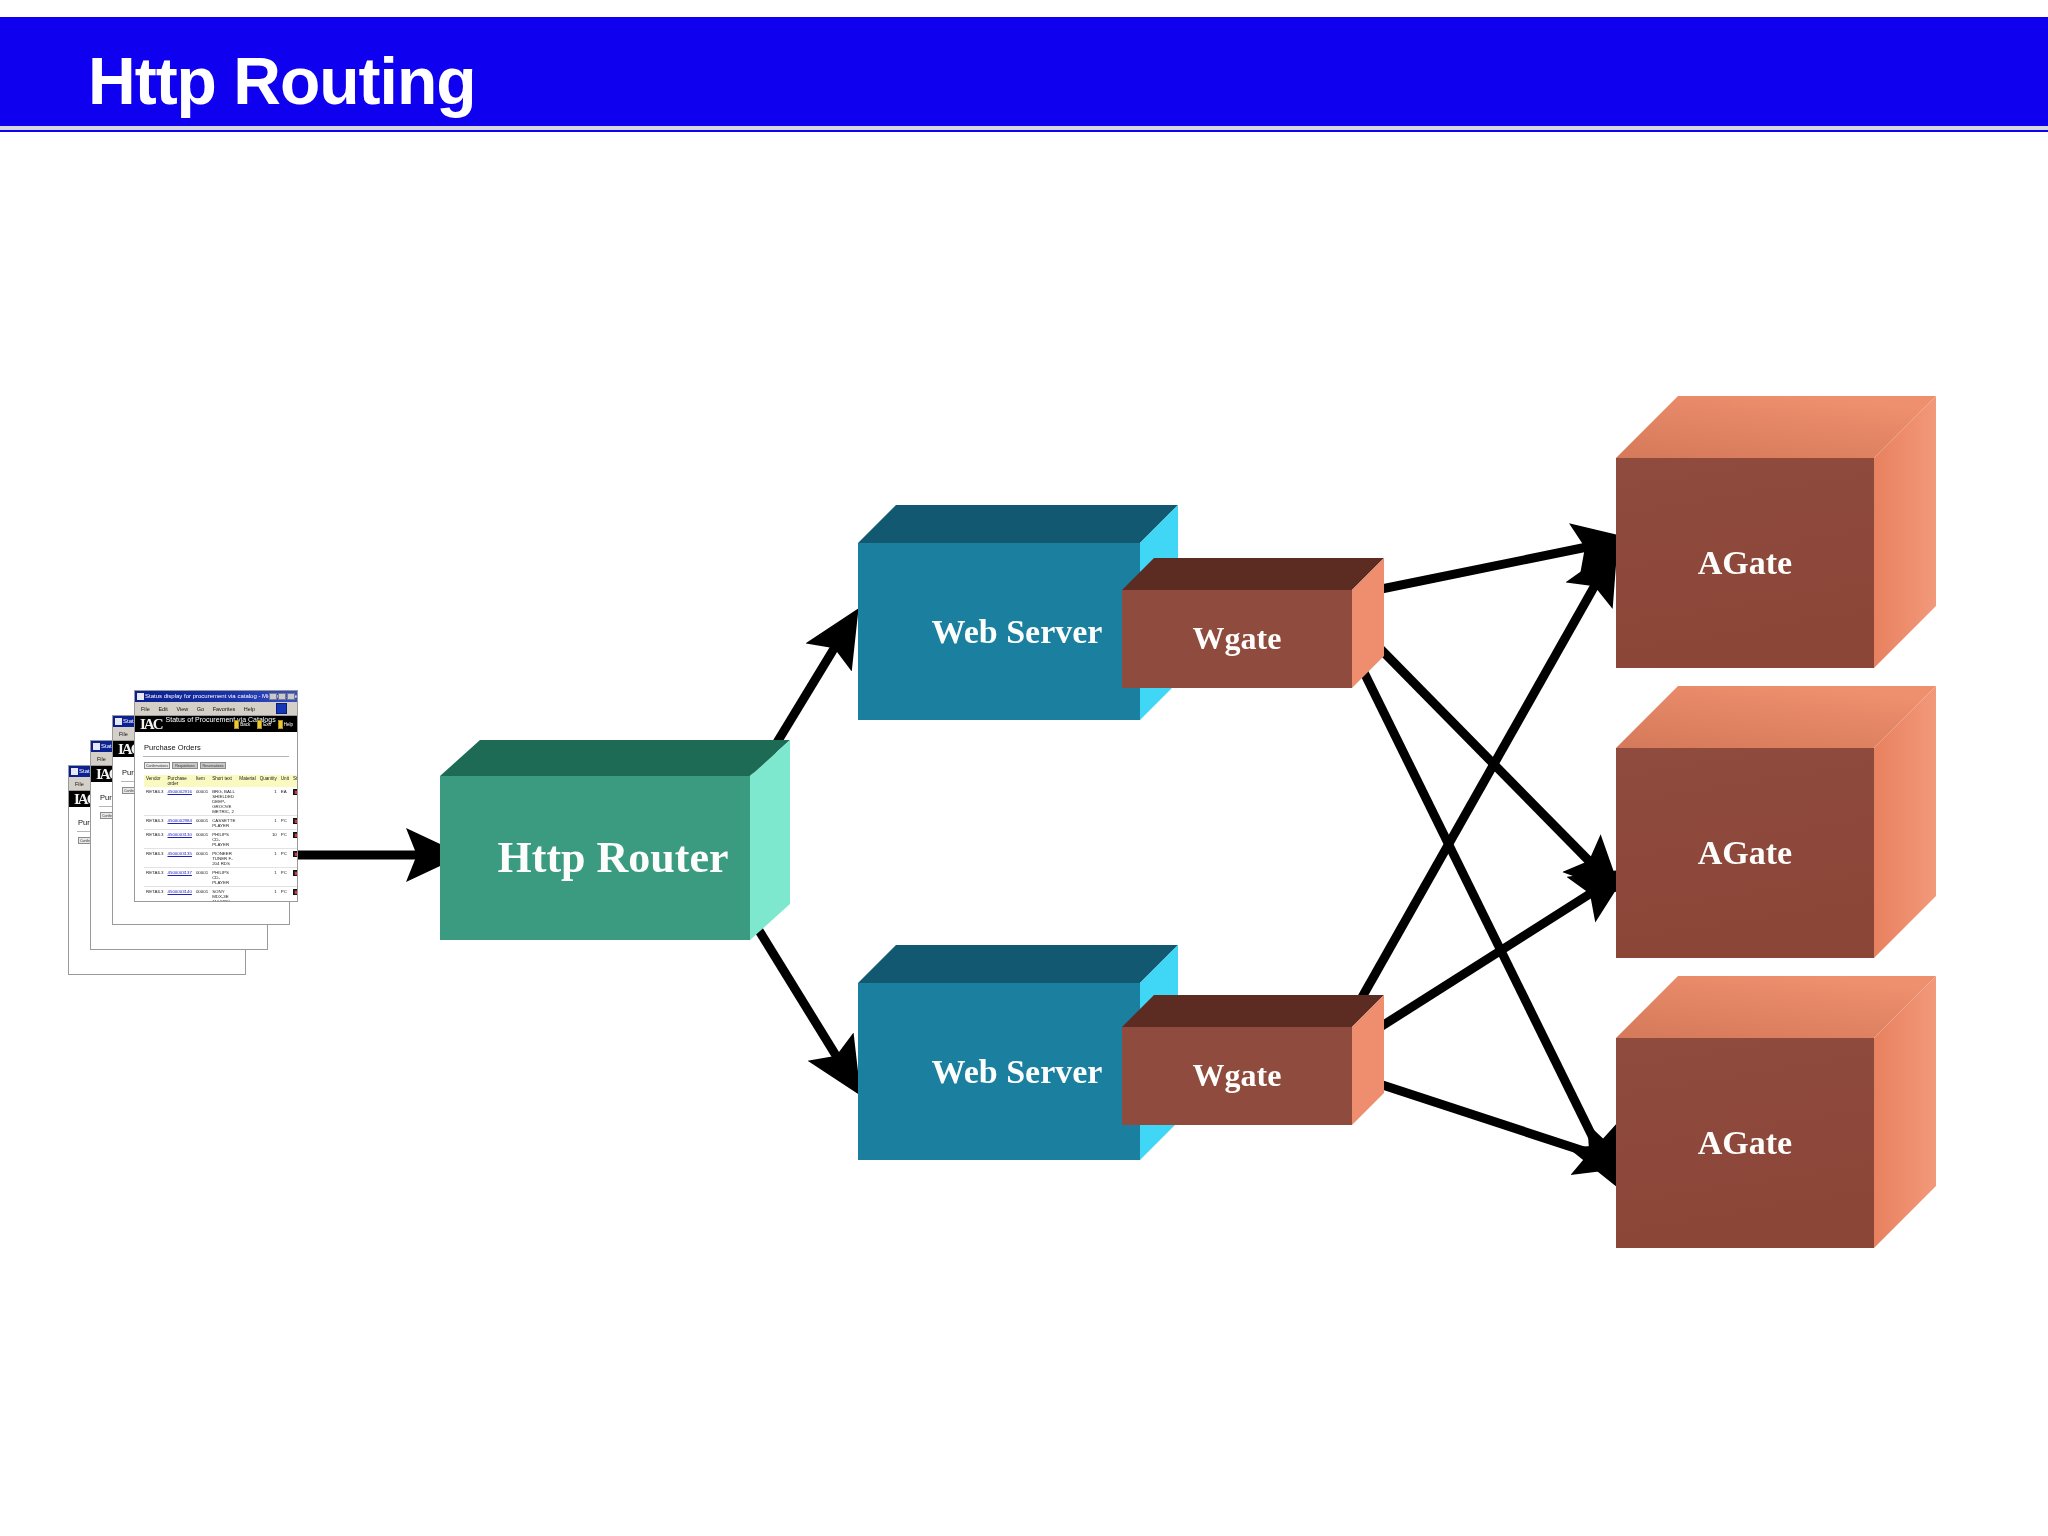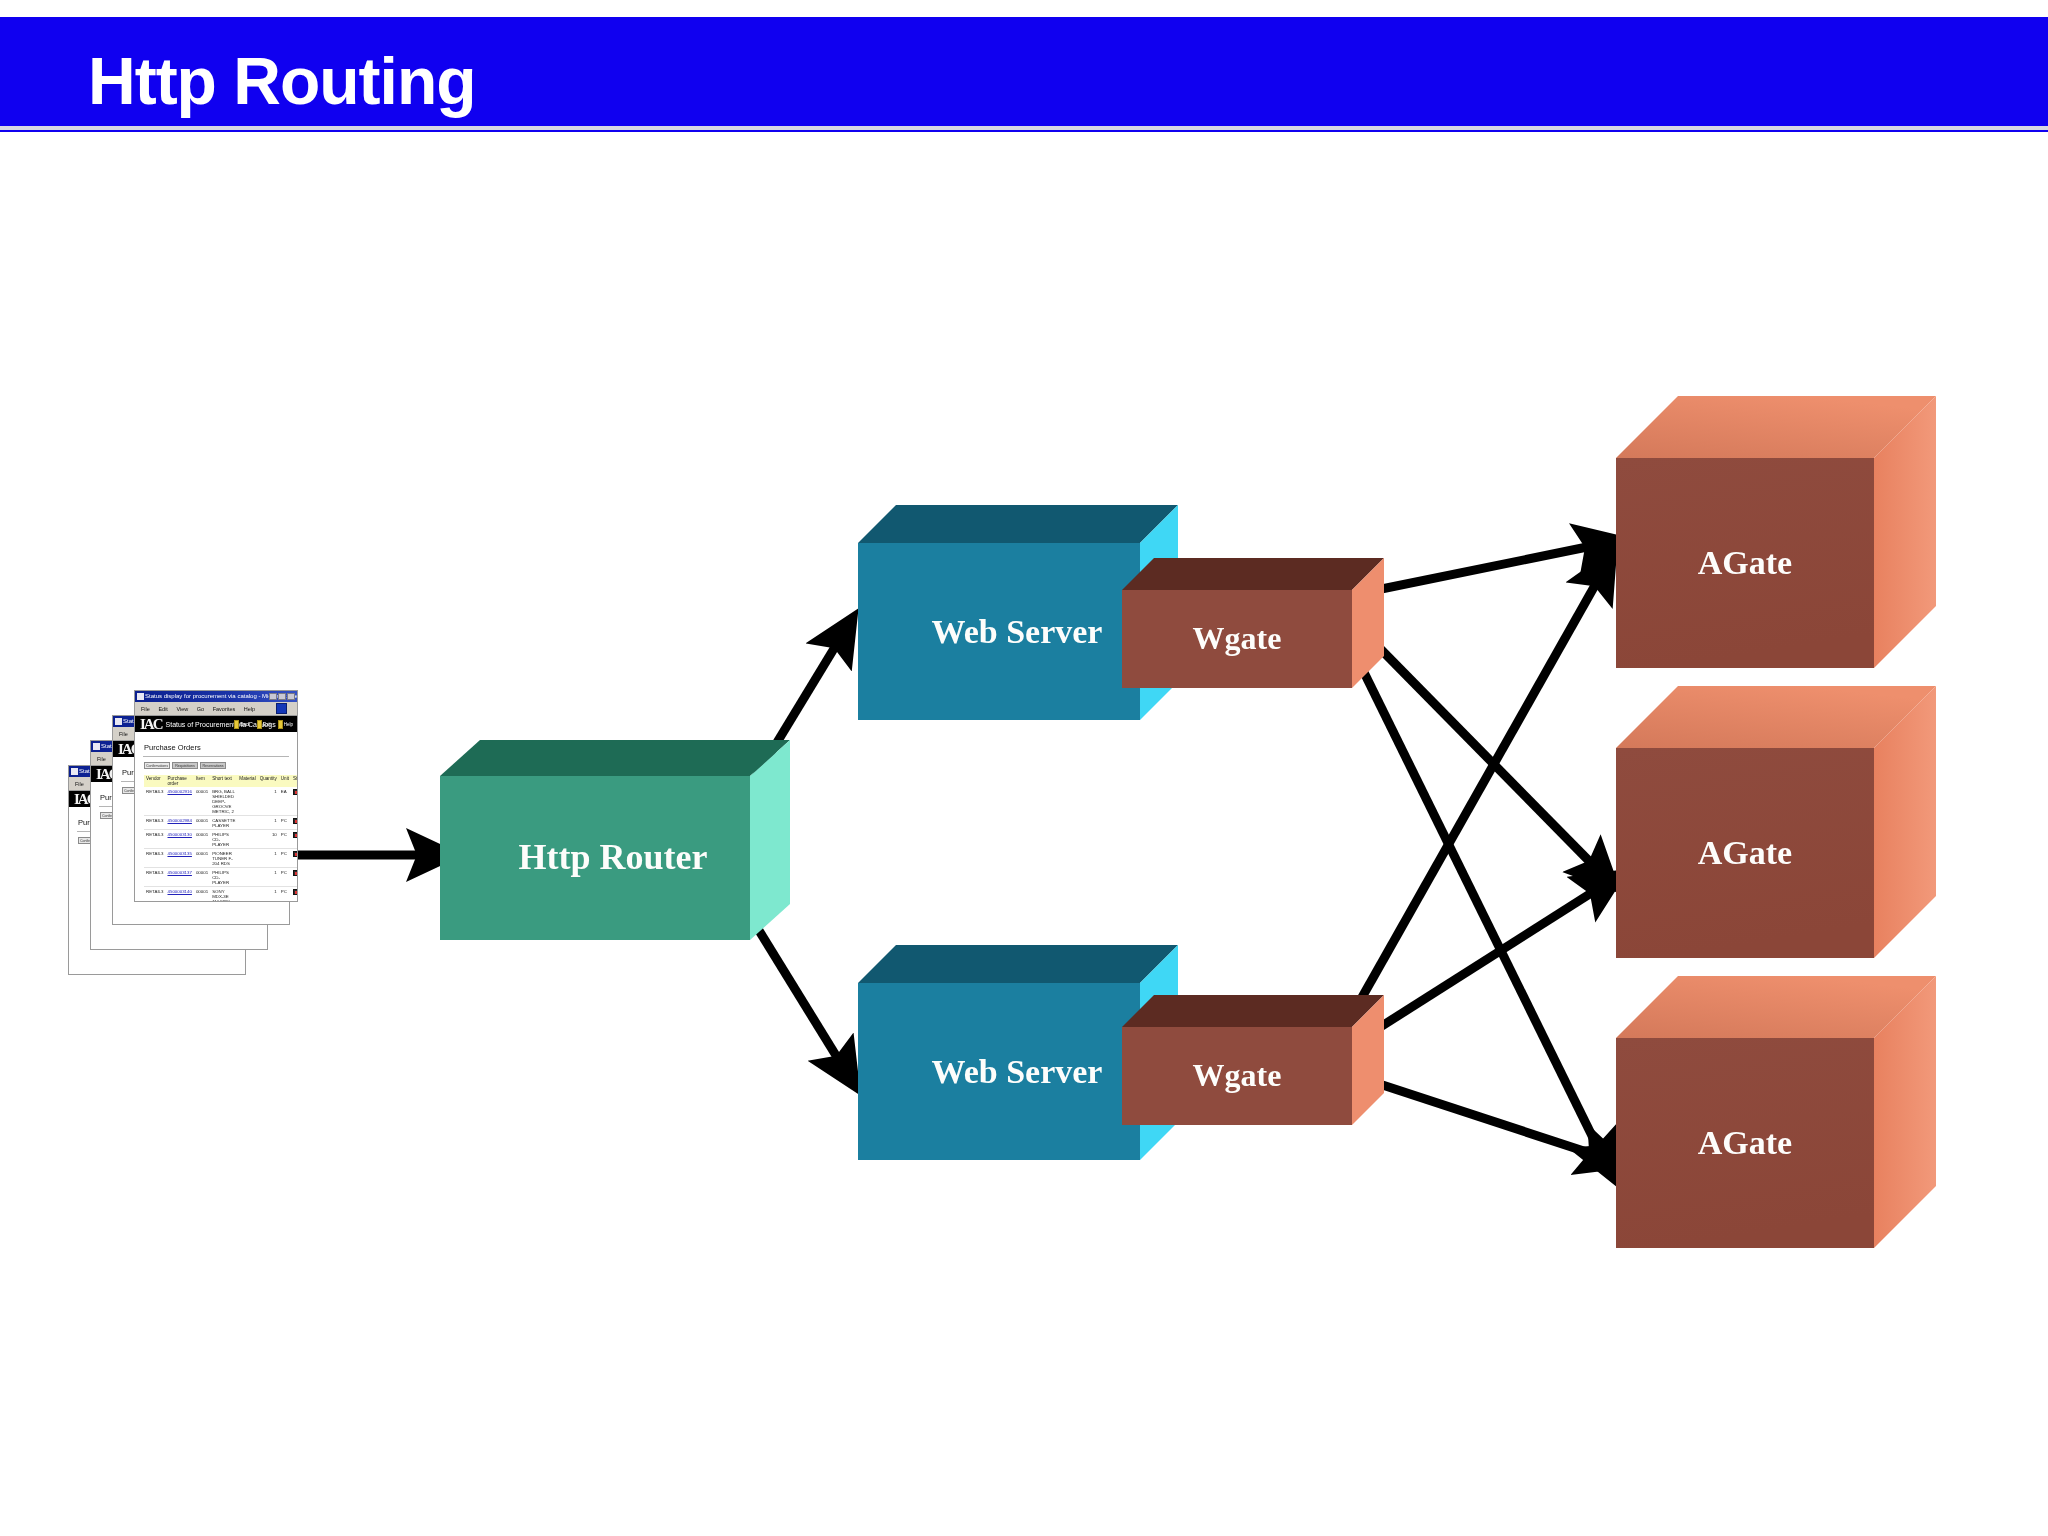--- a/index.html
+++ b/index.html
@@ -61,21 +61,21 @@
     font-size:5.5px;color:#111;line-height:14px;
     box-sizing:border-box;padding-left:6px;white-space:nowrap;overflow:hidden;
   }
   .win .mbar span{margin-right:7px;}
   .win .mbar .ielogo{
     position:absolute;right:3px;top:1px;width:11px;height:11px;
     background:#1438b8;border:1px solid #0a1f6f;box-sizing:border-box;
   }
   .win .hdrbar{
     position:absolute;left:0;top:25px;right:0;height:16px;background:#000000;
-    display:flex;align-items:center;
+    display:flex;
   }
   .win .hdrbar .iac{
     color:#f2f2f2;font-family:"Liberation Serif", serif;font-weight:bold;
     font-size:15px;margin-left:5px;letter-spacing:-2px;
   }
   .win .hdrbar .htxt{
     color:#ffffff;font-size:7px;margin-left:4px;white-space:nowrap;
     font-family:"Liberation Sans", sans-serif;
   }
   .win .hdrbar .acts{position:absolute;right:4px;top:4px;display:flex;gap:7px;}
@@ -372,21 +372,21 @@
   </div>
 </div>
 
 <div class="box3d" style="left:440px;top:740px;width:310px;height:200px;">
   <svg width="370" height="230" style="position:absolute;left:-0px;top:-0px;overflow:visible;">
     <polygon points="0,36 40,0 350,0 310,36" fill="#1E6B55"></polygon>
     <polygon points="310,36 350,0 350,164 310,200" fill="#7EE8CF"></polygon>
     <rect x="0" y="36" width="310" height="164" fill="#3A9B80"></rect>
   </svg>
   <div class="front" style="top:36px;height:164px;">
-    <span class="lbl" style="font-size:36px;">Http Router</span>
+    <span class="lbl" style="font-size:44px;">Http Router</span>
   </div>
 </div>
 
 <div class="box3d" style="left:858px;top:505px;width:282px;height:215px;">
   <svg width="330" height="240" style="position:absolute;left:0;top:0;overflow:visible;">
     <polygon points="0,38 38,0 320,0 282,38" fill="#115870"></polygon>
     <polygon points="282,38 320,0 320,177 282,215" fill="#3FD7F5"></polygon>
     <rect x="0" y="38" width="282" height="177" fill="#1B7FA0"></rect>
   </svg>
   <div class="front" style="top:38px;height:177px;">

